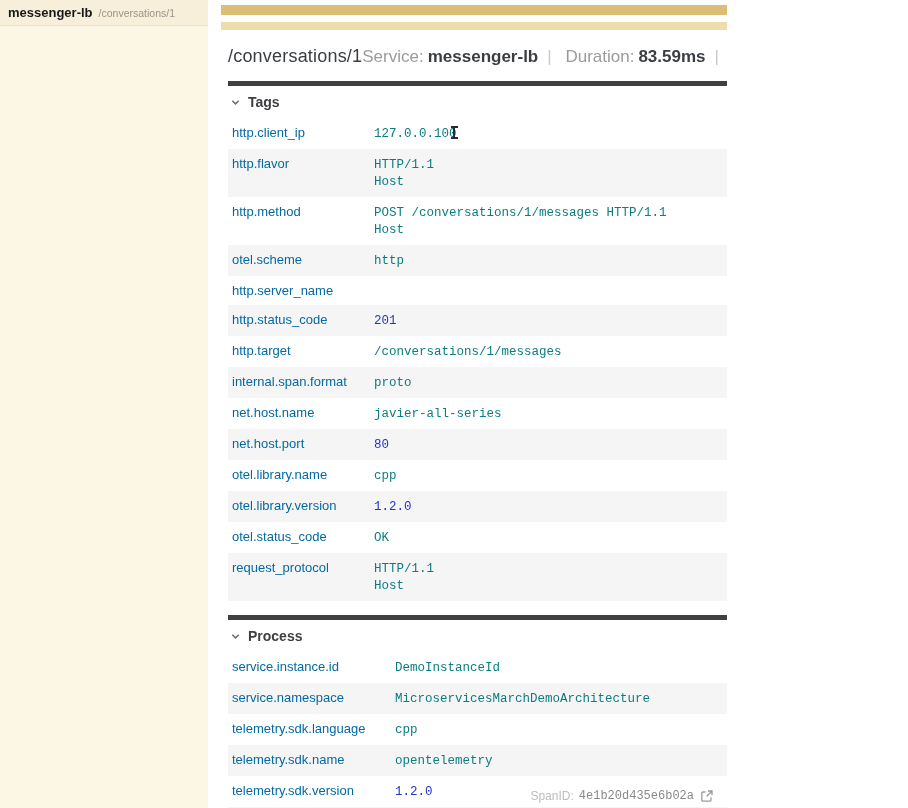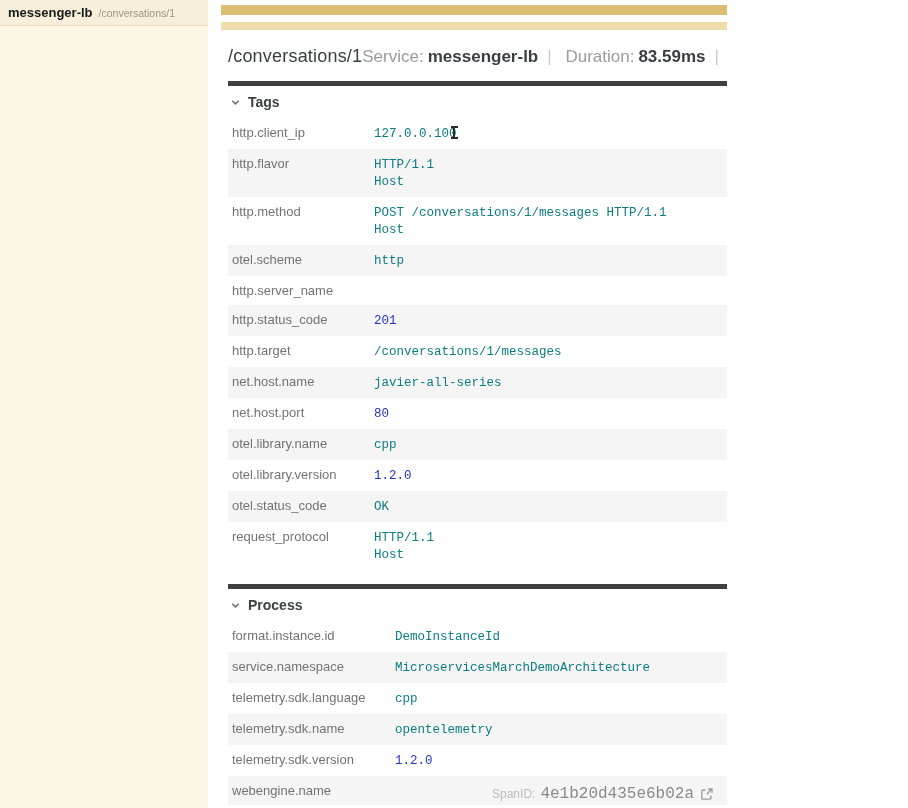--- a/index.html
+++ b/index.html
@@ -87,21 +87,21 @@
   .kv-body { display: block; }
   .kv-row {
     display: flex;
     padding: 7px 0 7px 4px;
     font-size: 13px;
     line-height: 15px;
   }
   .kv-body .kv-row:nth-child(even) { background: var(--row-alt-bg, #f5f5f5); }
   .kv-key {
     flex: 0 0 auto;
-    color: #737373;
+    color: #0369a1;
     padding-right: 10px;
   }
   .tags .kv-key    { width: 142px; }
   .process .kv-key { width: 163px; }
   .kv-val-wrap { flex: 1 1 auto; min-width: 0; }
   .kv-val {
     font-family: "Liberation Mono", monospace;
     font-size: 12.5px;
     line-height: 16px;
     white-space: pre-line;
@@ -121,21 +121,21 @@
     border-bottom: 2px solid #2b2b2b;
     background: linear-gradient(#2b2b2b, #2b2b2b) center / 2px 100% no-repeat;
   }
 
   .panel-footer {
     position: absolute; right: 13px; bottom: 5px;
     display: flex; align-items: center;
     font-size: 12px;
   }
   .spanid-label { color: #bdbdbd; margin-right: 5px; }
-  .spanid-value { color: #8a8a8a; font-family: "Liberation Mono", monospace; font-size: 16px; }
+  .spanid-value { color: #8a8a8a; font-family: "Liberation Mono", monospace; font-size: 12px; }
   .link-icon { margin-left: 6px; cursor: pointer; display: inline-block; }
 </style>
 </head>
 <body>
 
 <div id="app">
 
   <div class="topcell">
     <span class="svc">messenger-lb</span>
     <span class="op">/conversations/1</span>
@@ -197,20 +197,24 @@
   <div class="kv-row">
     <div class="kv-key">http.status_code</div>
     <div class="kv-val-wrap"><span class="kv-val val-number">201</span></div>
   </div>
 
   <div class="kv-row">
     <div class="kv-key">http.target</div>
     <div class="kv-val-wrap"><span class="kv-val val-string">/conversations/1/messages</span></div>
   </div>
 
+  <div class="kv-row">
+    <div class="kv-key">internal.span.format</div>
+    <div class="kv-val-wrap"><span class="kv-val val-string">proto</span></div>
+  </div>
 
   <div class="kv-row">
     <div class="kv-key">net.host.name</div>
     <div class="kv-val-wrap"><span class="kv-val val-string">javier-all-series</span></div>
   </div>
 
   <div class="kv-row">
     <div class="kv-key">net.host.port</div>
     <div class="kv-val-wrap"><span class="kv-val val-number">80</span></div>
   </div>
@@ -240,21 +244,21 @@
 
     <div class="section process">
       <div class="section-header">
         <svg class="chev" width="11" height="11" viewBox="0 0 12 12">
             <polyline points="2.5,4 6,7.5 9.5,4" fill="none" stroke="#6e6e6e" stroke-width="1.6"></polyline>
           </svg>
         <span class="section-title">Process</span>
       </div>
       <div class="kv-body">
   <div class="kv-row">
-    <div class="kv-key">format.instance.id</div>
+    <div class="kv-key">service.instance.id</div>
     <div class="kv-val-wrap"><span class="kv-val val-string">DemoInstanceId</span></div>
   </div>
 
   <div class="kv-row">
     <div class="kv-key">service.namespace</div>
     <div class="kv-val-wrap"><span class="kv-val val-string">MicroservicesMarchDemoArchitecture</span></div>
   </div>
 
   <div class="kv-row">
     <div class="kv-key">telemetry.sdk.language</div>

